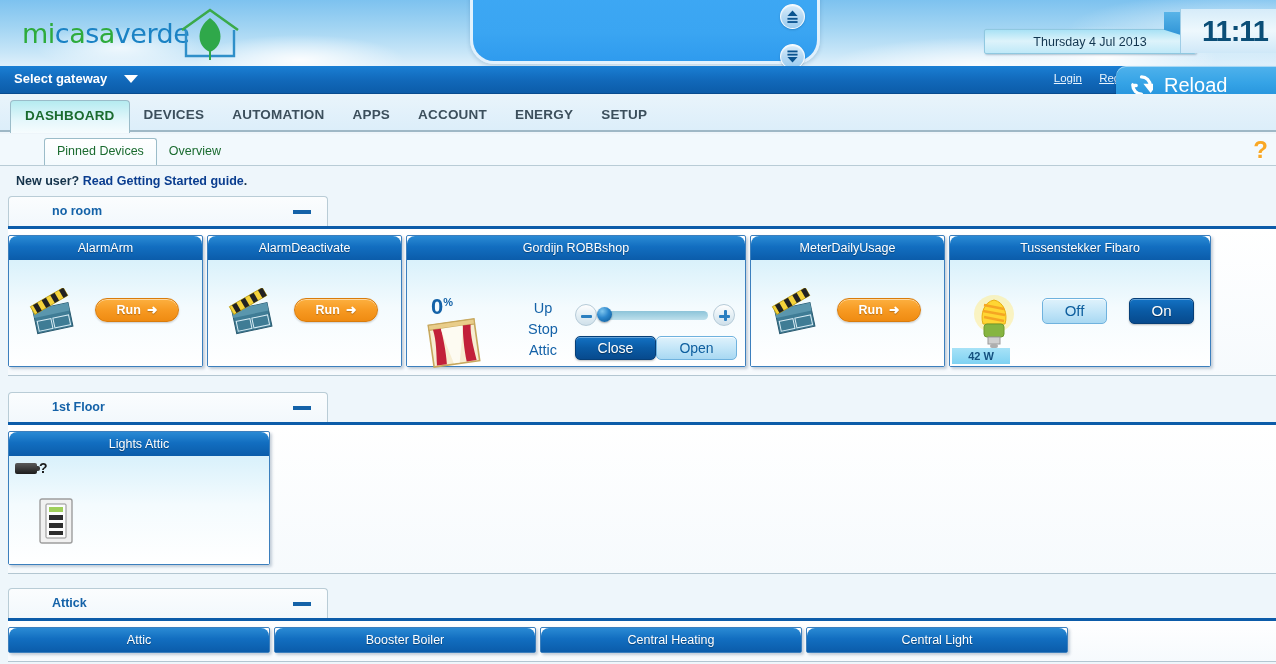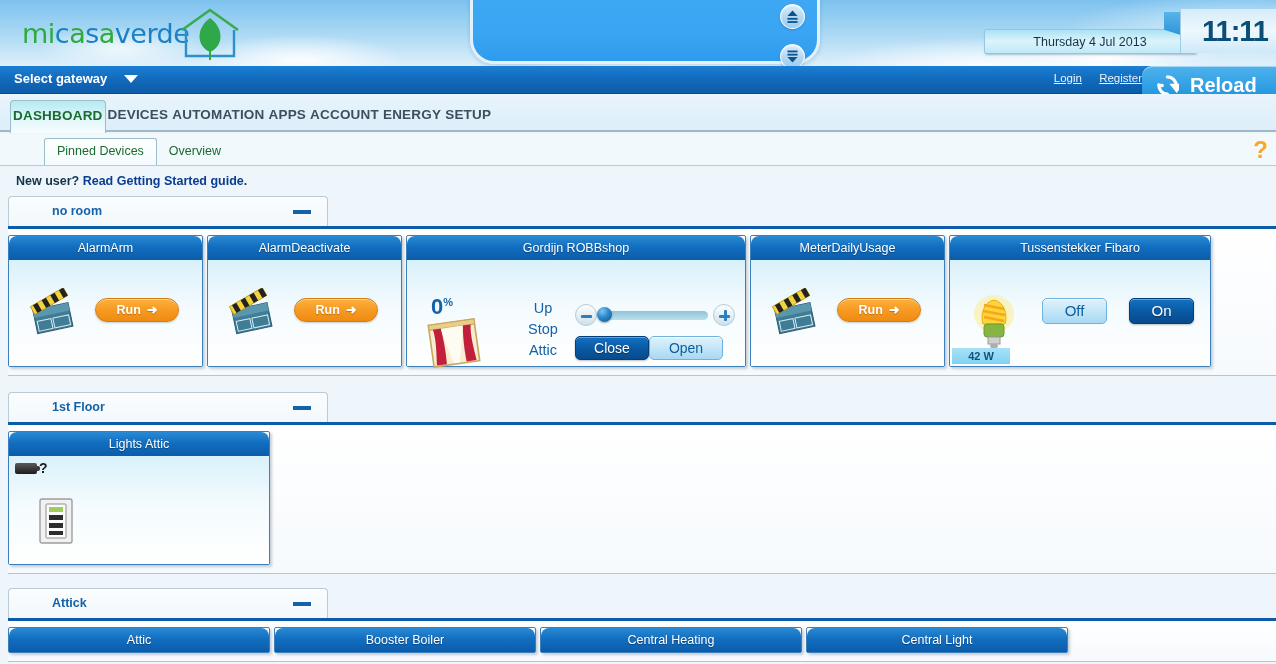--- a/index.html
+++ b/index.html
@@ -84,39 +84,39 @@
     position: absolute; top: 66px; left: 0; width: 1276px; height: 28px;
     background: linear-gradient(to bottom, #1a7fd4 0%, #1168b9 55%, #0c5ca9 100%);
     border-bottom: 1px solid #084b8f;
   }
   .gwbar .lbl { position: absolute; left: 14px; top: 5px; color: #fff; font-size: 13px; font-weight: bold; }
   .gwbar .chev { position: absolute; left: 124px; top: 9px; width: 0; height: 0;
     border-left: 7px solid transparent; border-right: 7px solid transparent; border-top: 8px solid #fff; cursor: pointer; }
   .authlinks { position: absolute; right: 134px; top: 6px; font-size: 11.5px; }
   .authlinks a { color: #e8f3fd; text-decoration: underline; margin-left: 14px; cursor: pointer; }
   .reloadbtn {
-    position: absolute; right: 0; top: 0px; width: 134px; height: 38px;
+    position: absolute; right: 0; top: 0px; width: 160px; height: 38px;
     background: linear-gradient(to bottom, #4fb2ec 0%, #35a3e6 45%, #1e8cd8 100%);
     border-radius: 10px 0 0 10px;
     box-shadow: 0 2px 3px rgba(0,40,80,.3), inset 0 1px 0 rgba(255,255,255,.5);
-    color: #fff; font-size: 20px; font-weight: bold; line-height: 38px;
+    color: #fff; font-size: 20px; font-weight: normal; line-height: 38px;
     padding-left: 48px; cursor: pointer;
   }
   .reload-icon { position: absolute; left: 14px; top: 8px; width: 23px; height: 23px; }
 
   
   .navzone {
     position: absolute; top: 94px; left: 0; width: 1276px; height: 38px;
     background: linear-gradient(to bottom, #e9f4fb 0%, #dceefa 100%);
     border-bottom: 2px solid #9fb8c6;
   }
   .navtabs { position: absolute; left: 10px; top: 6px; display: flex; align-items: flex-end; }
   .ntab {
     font-size: 13.5px; font-weight: bold; color: #3c4f5c; letter-spacing: .2px;
-    padding: 7px 2px 8px; cursor: pointer; white-space: nowrap;
+    padding: 7px 14px 8px; cursor: pointer; white-space: nowrap;
   }
   .ntab.active {
     color: #1a6b2f;
     background: linear-gradient(to bottom, #b5ebf0 0%, #e4f7fb 60%, #f6fcfe 100%);
     border: 1px solid #9bbcc9; border-bottom: none;
     border-radius: 4px 4px 0 0;
     margin-bottom: -3px; padding-bottom: 10px;
   }
 
   
@@ -225,21 +225,21 @@
   .sl-track {
     position: absolute; left: 27px; right: 27px; top: 7px; height: 9px;
     background: linear-gradient(to bottom, #8dc4d9 0%, #a9d4e4 60%, #bfe0ec 100%);
     border-radius: 5px;
   }
   .sl-knob {
     position: absolute; left: 22px; top: 3px; width: 15px; height: 15px; border-radius: 50%;
     background: radial-gradient(circle at 35% 28%, #7fc6ee 0%, #2b86cc 45%, #0a5490 100%);
     box-shadow: 0 1px 2px rgba(0,0,0,.35); cursor: pointer;
   }
-  .btnpair { position: absolute; left: 168px; top: 76px; width: 148px; display: flex; }
+  .btnpair { position: absolute; left: 168px; top: 76px; width: 162px; display: flex; }
   .bb {
     flex: 1; height: 24px; border-radius: 5px; font-size: 14px; line-height: 22px;
     text-align: center; cursor: pointer;
   }
   .bb.dark {
     background: linear-gradient(to bottom, #1372c4 0%, #0a5aa4 50%, #074a8d 100%);
     border: 1px solid #063f78; color: #fff;
     box-shadow: inset 0 1px 0 rgba(255,255,255,.35), 0 1px 2px rgba(0,0,0,.25);
     text-shadow: 0 1px 1px rgba(0,0,0,.4);
   }

